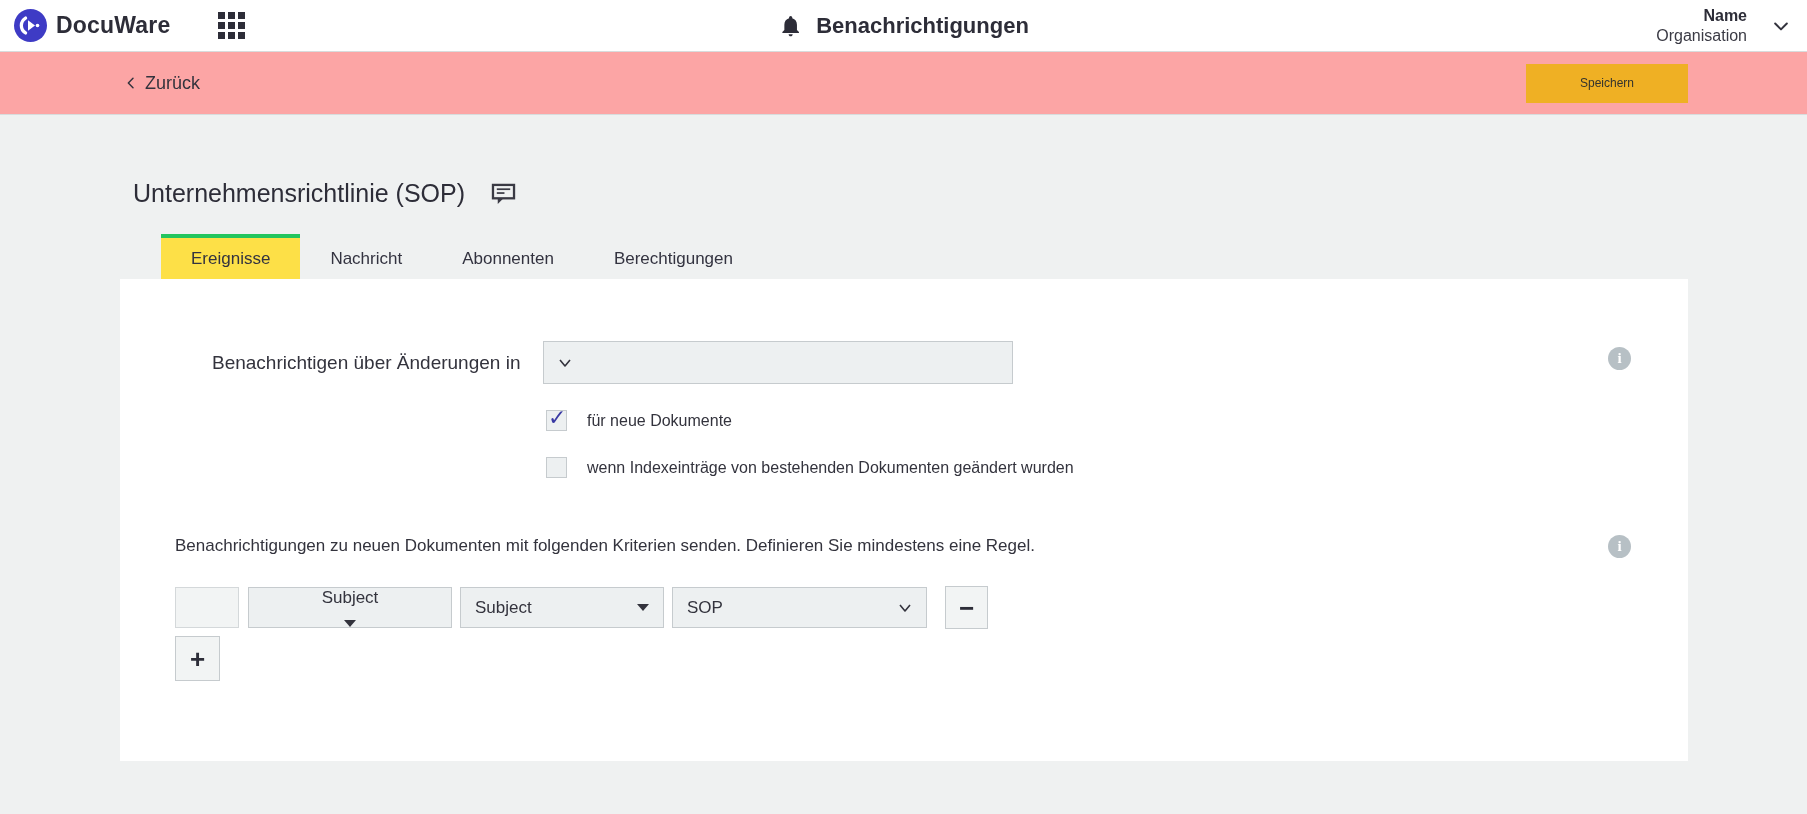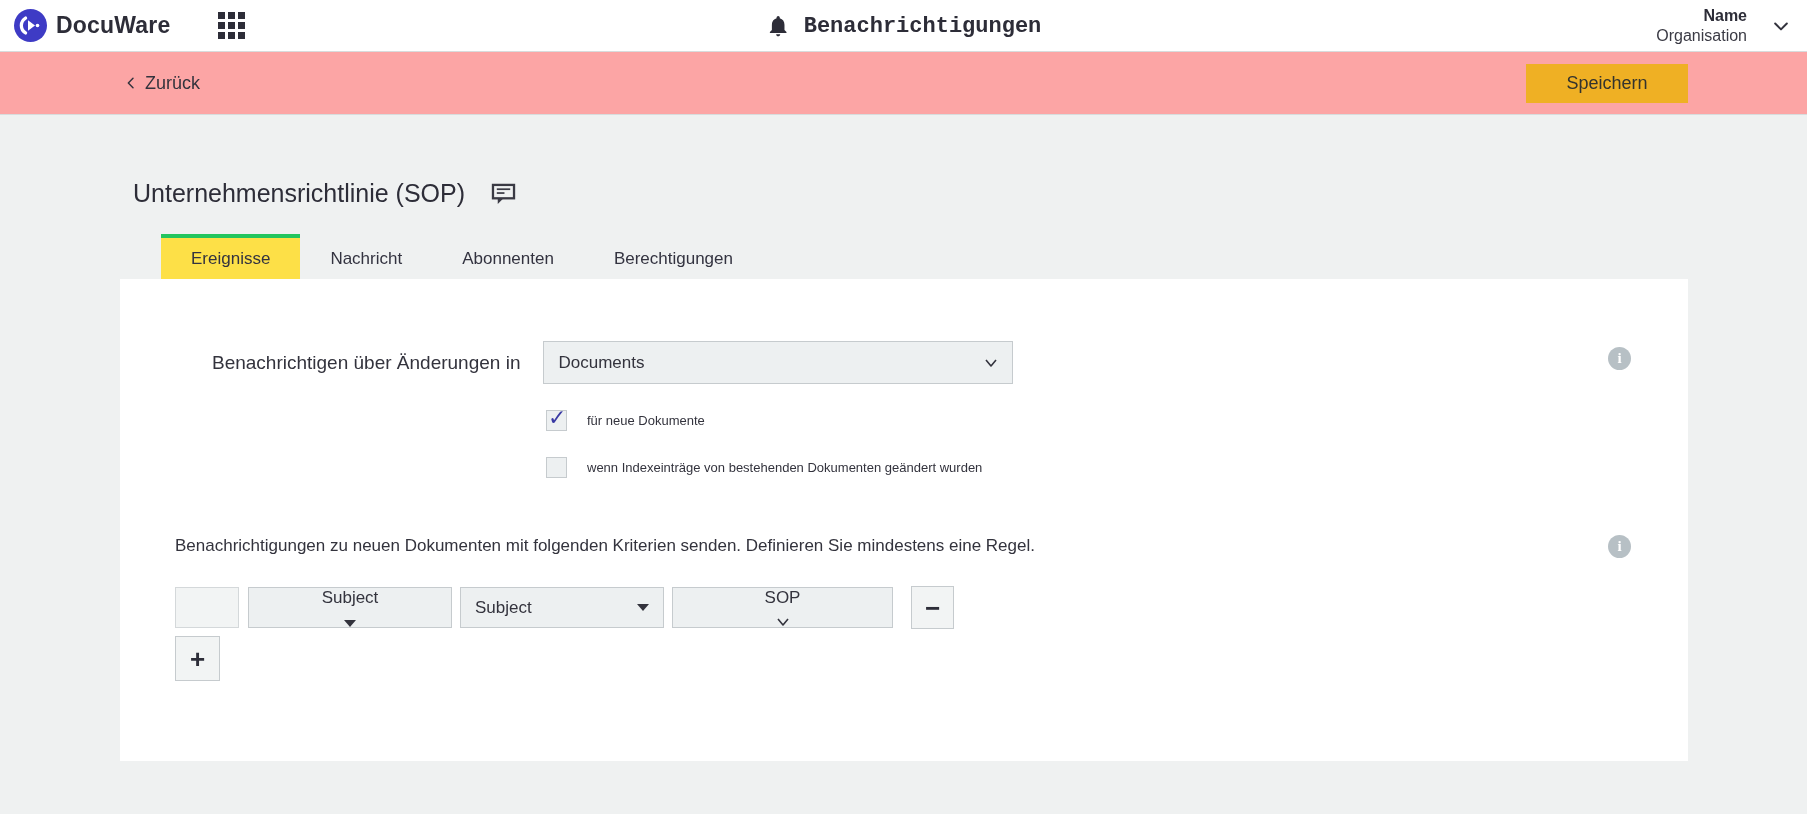--- a/index.html
+++ b/index.html
@@ -36,21 +36,21 @@
     grid-template-rows: repeat(3, 7px);
     gap: 3px;
     cursor: pointer;
   }
   .apps-grid span { background: #2d2d38; }
   .topbar-center {
     position: absolute;
     left: 50%; top: 0;
     transform: translateX(-50%);
     height: 52px;
-    display: flex; align-items: center; gap: 14px; font-family: Liberation Mono, monospace;
+    display: flex; align-items: center; gap: 14px;
   }
   .bell-icon { width: 24px; height: 24px; }
   .topbar-title {
     font-size: 22px;
     font-weight: bold;
     color: #2d2d38;
   }
   .user-area {
     margin-left: auto;
     margin-right: 16px;
@@ -79,21 +79,21 @@
   }
   .back-chevron-svg { width: 16px; height: 16px; }
   .save-btn {
     margin-left: auto;
     margin-right: 119px;
     width: 162px;
     height: 39px;
     background: #efb024;
     border: none;
     font-family: inherit;
-    font-size: 18px;
+    font-size: 12px;
     color: #33332e;
     cursor: pointer;
   }
 
   
   .content { padding-top: 64px; }
   .page-title-row {
     margin-left: 133px;
     display: flex; align-items: center; gap: 26px;
   }
@@ -176,42 +176,42 @@
     flex: none;
   }
   .checkbox.checked::after {
     content: "✓";
     position: absolute;
     left: 1px; top: -6px;
     font-size: 22px;
     font-weight: bold;
     color: #3a3aa4;
   }
-  .checkbox-label { font-size: 13px; color: #33333d; }
+  .checkbox-label { font-size: 16px; color: #33333d; }
 
   .criteria-text {
     margin-top: 58px;
     font-size: 17px;
     color: #33333d;
   }
 
   .rule-row {
     margin-top: 30px;
     display: flex; align-items: center;
   }
   .rule-connector {
     width: 64px; height: 41px;
     background: #f2f4f4;
     border: 1px solid #d4d8da;
     margin-right: 9px;
   }
   .rule-select { height: 41px; margin-right: 8px; }
   .sel-field { width: 204px; flex-direction: column; }
   .sel-operator { width: 204px; }
-  .sel-value-box { width: 221px; flex-direction: column; }
+  .sel-value-box { width: 255px; }
   .icon-btn {
     width: 44px; height: 44px;
     background: #f2f4f4;
     border: 1px solid #c6cbce;
     font-family: inherit;
     font-size: 26px;
     font-weight: bold;
     color: #2d2d38;
     line-height: 1;
     cursor: pointer;
@@ -304,21 +304,20 @@
     <div class="tab">Nachricht</div>
     <div class="tab">Abonnenten</div>
     <div class="tab">Berechtigungen</div>
   </div>
 
   <div class="card">
 
     <div class="watch-row">
       <span class="watch-label">Benachrichtigen über Änderungen in</span>
       <div class="select select-watch">
-        <span class="sel-value">Documents</span>
         <svg class="chev-thin-svg" viewBox="0 0 14 10">
           <polyline points="2,2 7,8 12,2" fill="none" stroke="#33333d" stroke-width="1.6" stroke-linejoin="round"></polyline>
         </svg>
       </div>
     </div>
 
     <div class="checkbox-row">
       <span class="checkbox checked"></span>
       <span class="checkbox-label">für neue Dokumente</span>
     </div>

